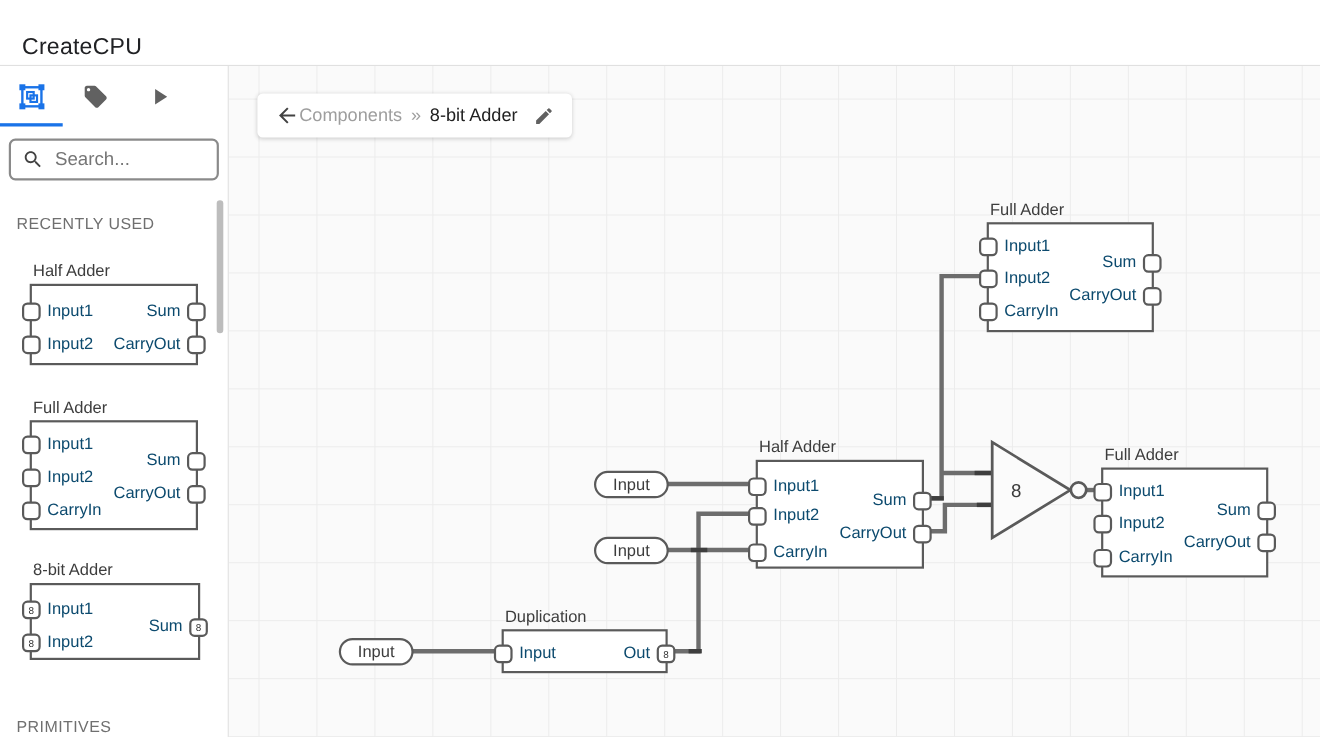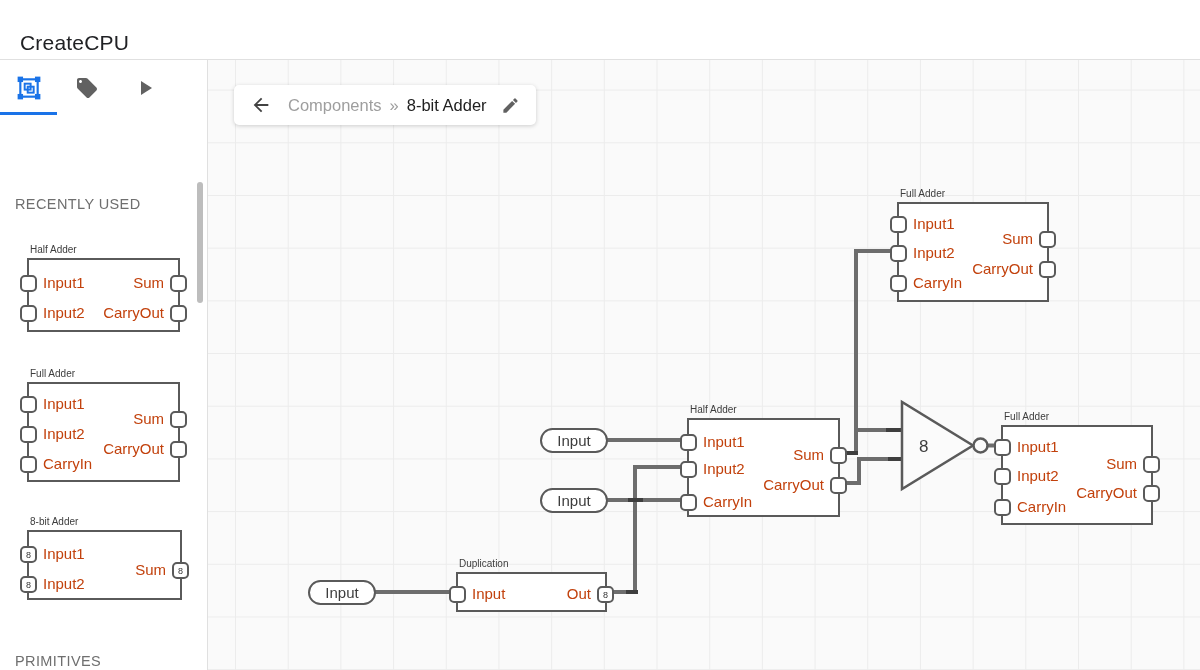--- a/index.html
+++ b/index.html
@@ -38,35 +38,35 @@
     background-image:
       linear-gradient(to right, #ececec 1px, transparent 1px),
       linear-gradient(to bottom, #ececec 1px, transparent 1px);
     background-size:52.7px 52.7px;
     background-position:27px 29.6px;
     overflow:hidden; }
 
   .breadcrumb { position:absolute; left:26px; top:25px; height:40px;
     background:#fff; border-radius:5px; box-shadow:0 1px 4px rgba(0,0,0,0.18);
     display:flex; align-items:center; padding:0 16px; z-index:10; }
-  .bc-parent { color:#9e9e9e; font-size:16.5px; margin-left:16px; cursor:pointer;text-align:right; }
+  .bc-parent { color:#9e9e9e; font-size:16.5px; cursor:pointer;text-align:right; }
   .bc-sep { color:#9e9e9e; font-size:16.5px; margin:0 8px; }
   .bc-current { color:#212121; font-size:16.5px; }
   .bc-edit { margin-left:14px; cursor:pointer; display:flex; }
 
   
   .node { position:absolute; background:#fff; border:2px solid #5a5a5a; }
   .node-title { position:absolute; bottom:calc(100% + 5px); left:1px;
-    font-size:10px; color:#3d3d3d; white-space:nowrap; }
+    font-size:15px; color:#3d3d3d; white-space:nowrap; }
   .pbox { position:absolute; width:17px; height:17px; background:#fff;
     border:2.5px solid #5a5a5a; border-radius:5px; z-index:3;
     display:flex; align-items:center; justify-content:center;
     font-size:9px; color:#333; cursor:pointer; }
   .pbox.pl { left:-9px; } .pbox.pr { right:-9px; }
-  .plabel { position:absolute; font-size:15px; color:#c2410c; white-space:nowrap;text-align:right; }
+  .plabel { position:absolute; font-size:15px; color:#0c4a6e; white-space:nowrap;text-align:right; }
   .plabel.ll { left:14px; } .plabel.lr { right:14px; }
 
   .pill { position:absolute; width:68px; height:25px; background:#fff;
     border:2.5px solid #5a5a5a; border-radius:13px; text-align:center;
     font-size:15px; color:#3d3d3d; line-height:21px; z-index:4; cursor:pointer; }
 
   .wires { position:absolute; left:0; top:0; width:992px; height:610px; z-index:2;
     pointer-events:none; }
   .notgate { position:absolute; left:688px; top:336px; z-index:3; }
 </style>
@@ -96,20 +96,26 @@
       </svg>
     </div>
     <div class="tab">
       <svg width="24" height="24" viewBox="0 0 24 24">
         <path fill="#616161" d="M8 5v14l11-7z"></path>
       </svg>
     </div>
   </div>
   <div class="tab-underline"></div>
 
+  <div class="searchbox">
+    <svg width="20" height="20" viewBox="0 0 24 24">
+      <path fill="#424242" d="M15.5 14h-.79l-.28-.27C15.41 12.59 16 11.11 16 9.5 16 5.91 13.09 3 9.5 3S3 5.91 3 9.5 5.91 16 9.5 16c1.61 0 3.09-.59 4.23-1.57l.27.28v.79l5 4.99L20.49 19l-4.99-5zm-6 0C7.01 14 5 11.99 5 9.5S7.01 5 9.5 5 14 7.01 14 9.5 11.99 14 9.5 14z"></path>
+    </svg>
+    <input type="text" placeholder="Search..." style="">
+  </div>
 
   <div class="section-label" style="top:136px">RECENTLY USED</div>
 
   <div class="node" style="left:27px; top:198px; width:153px; height:74px">
     <div class="node-title">Half Adder</div>
     <div class="pbox pl" style="top:15px"></div>
     <div class="plabel ll" style="top:14px">Input1</div>
     <div class="pbox pl" style="top:45px"></div>
     <div class="plabel ll" style="top:44px">Input2</div>
     <div class="pbox pr" style="top:15px"></div>

